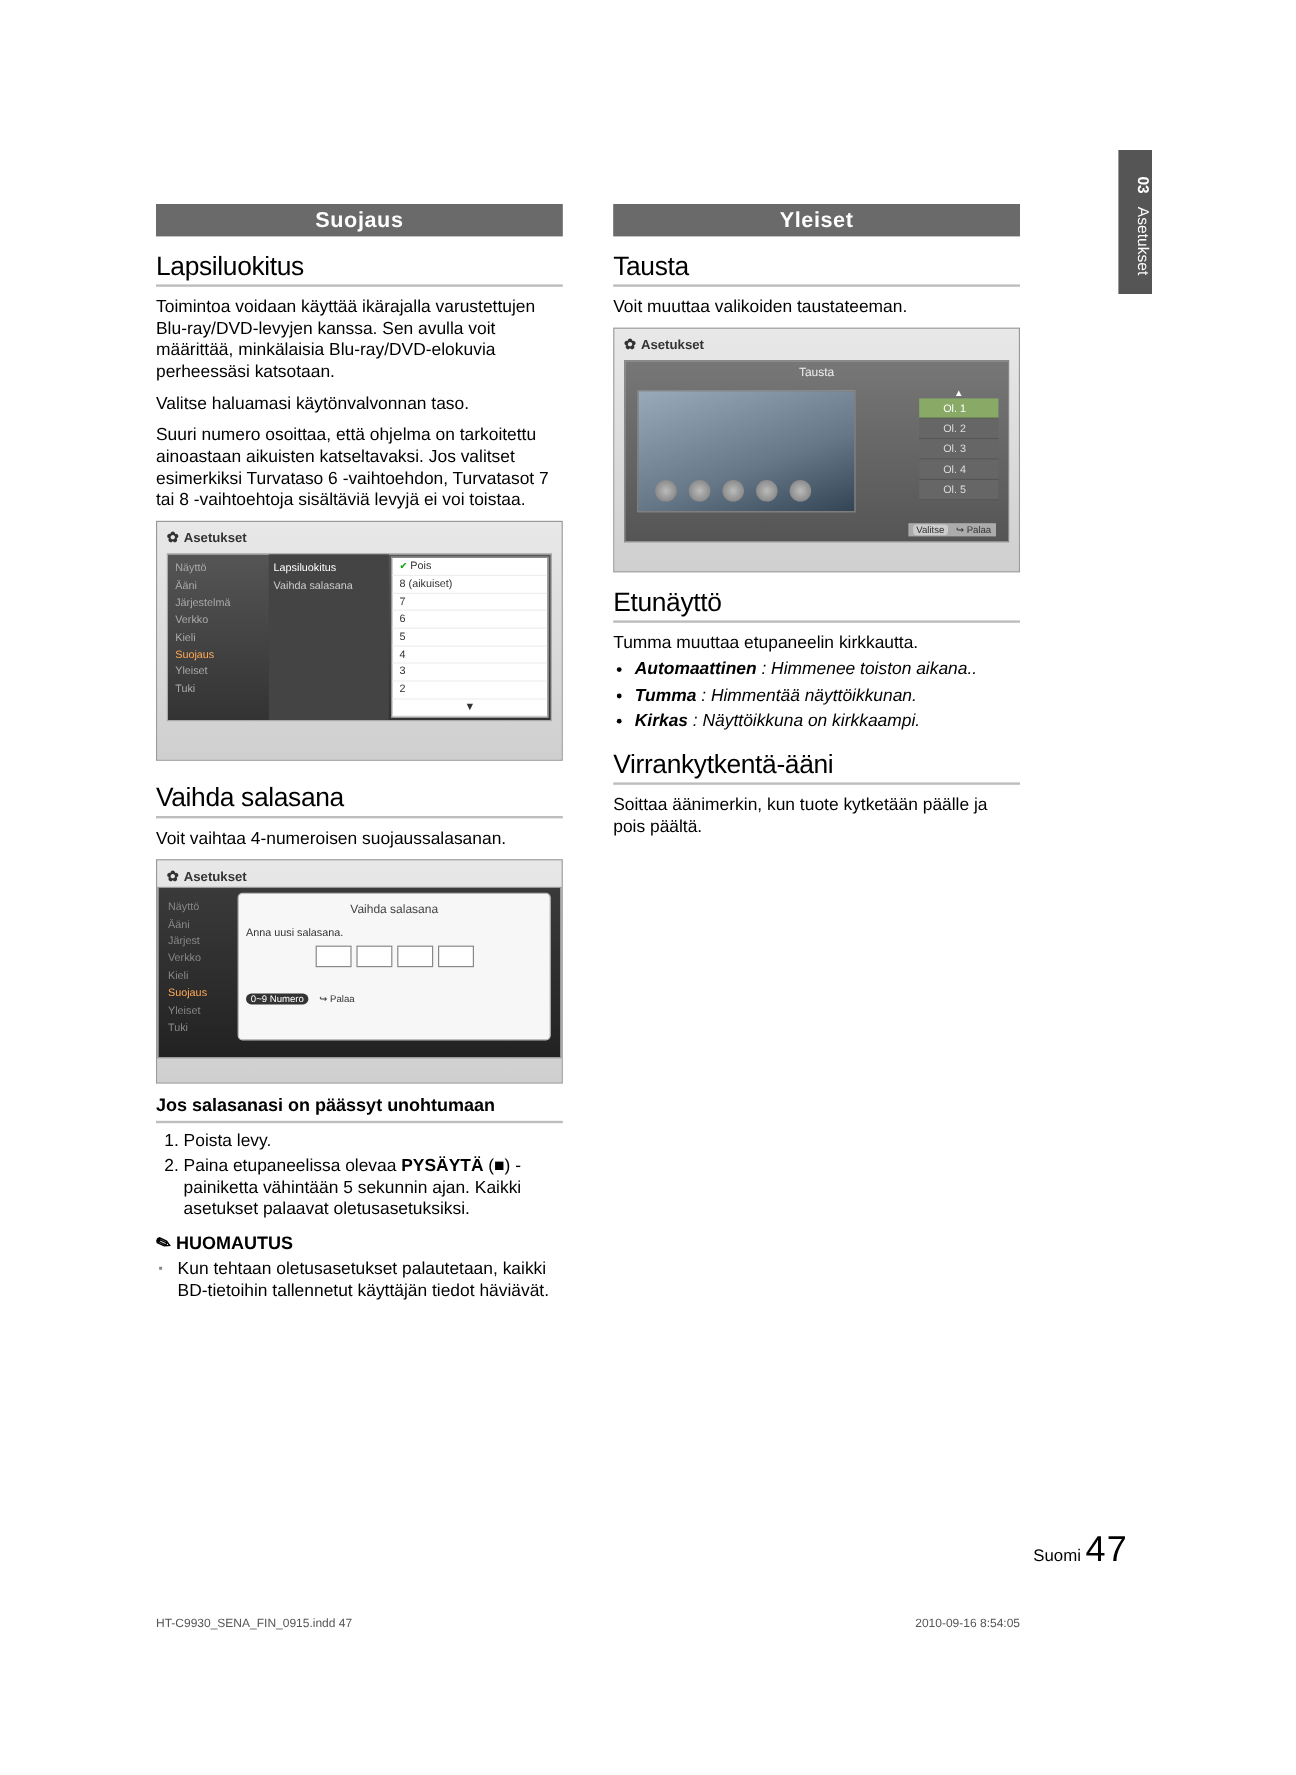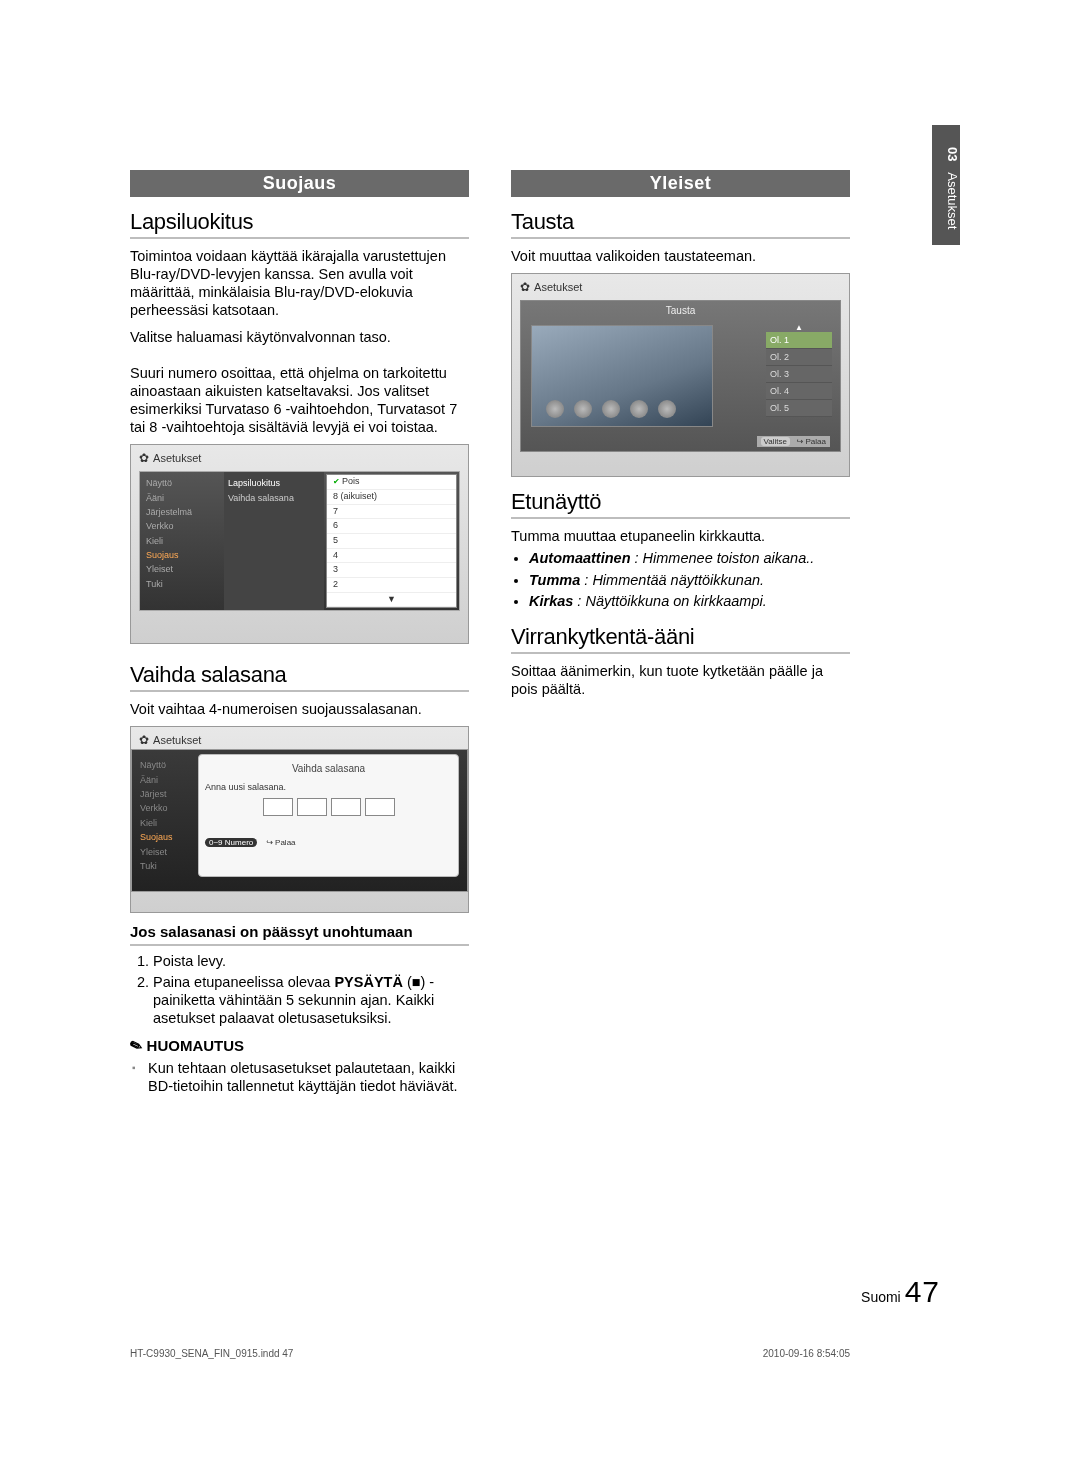--- a/index.html
+++ b/index.html
@@ -92,21 +92,21 @@
     border: 1px solid #999;
     width: 100%;
     box-sizing: border-box;
     background: linear-gradient(#e8e8e8,#cfcfcf);
     font-size: 10px;
     color: #333;
     position: relative;
   }
   .shot-title {
     font-size: 11px;
-    font-weight: normal;
+    font-weight: bold;
     color: #333;
     padding: 6px 8px 2px;
   }
   .shot-title .gear { font-size: 12px; margin-right:4px; }
   .shot-inner {
     display: flex;
     margin: 4px 8px 30px;
     border: 1px solid #aaa;
     background: linear-gradient(#555,#333);
   }
@@ -185,21 +185,21 @@
   .shot3-list {
     position:absolute;
     right:8px; top:22px;
     width:66px;
     font-size:9px;
   }
   .shot3-up { text-align:center; color:#fff; font-size:8px; }
   .shot3-opt {
     background:#666; color:#ddd;
     border-bottom:1px solid #555;
-    padding:3px 4px;
+    padding:3px 20px;
   }
   .shot3-opt.sel { background:#8a6; color:#fff; }
   .shot3-bottom {
     position:absolute; bottom:4px; right:10px;
     font-size:8px; color:#333;
     background:rgba(255,255,255,0.5);
     padding:1px 4px;
   }
 
   
@@ -253,21 +253,21 @@
 <div class="page">
 <div class="columns">
 
 <div class="col">
   <div class="section-bar">Suojaus</div>
 
   <div class="h2">Lapsiluokitus</div>
   <hr class="rule">
   <div class="body-text">Toimintoa voidaan käyttää ikärajalla varustettujen Blu-ray/DVD-levyjen kanssa. Sen avulla voit määrittää, minkälaisia Blu-ray/DVD-elokuvia perheessäsi katsotaan.</div>
   <div class="body-text" style="margin-top:0">Valitse haluamasi käytönvalvonnan taso.</div>
-  <div class="body-text" style="margin-top:18px">Suuri numero osoittaa, että ohjelma on tarkoitettu ainoastaan aikuisten katseltavaksi. Jos valitset esimerkiksi Turvataso 6 -vaihtoehdon, Turvatasot 7 tai 8 -vaihtoehtoja sisältäviä levyjä ei voi toistaa.</div>
+  <div class="body-text" style="margin-top:8px">Suuri numero osoittaa, että ohjelma on tarkoitettu ainoastaan aikuisten katseltavaksi. Jos valitset esimerkiksi Turvataso 6 -vaihtoehdon, Turvatasot 7 tai 8 -vaihtoehtoja sisältäviä levyjä ei voi toistaa.</div>
 
   <div class="shot" style="height:200px;">
     <div class="shot-title"><span class="gear">✿</span><span>Asetukset</span></div>
     <div class="shot-inner">
       <div class="shot-nav">
         <div>Näyttö</div>
         <div>Ääni</div>
         <div>Järjestelmä</div>
         <div>Verkko</div>
         <div>Kieli</div>

